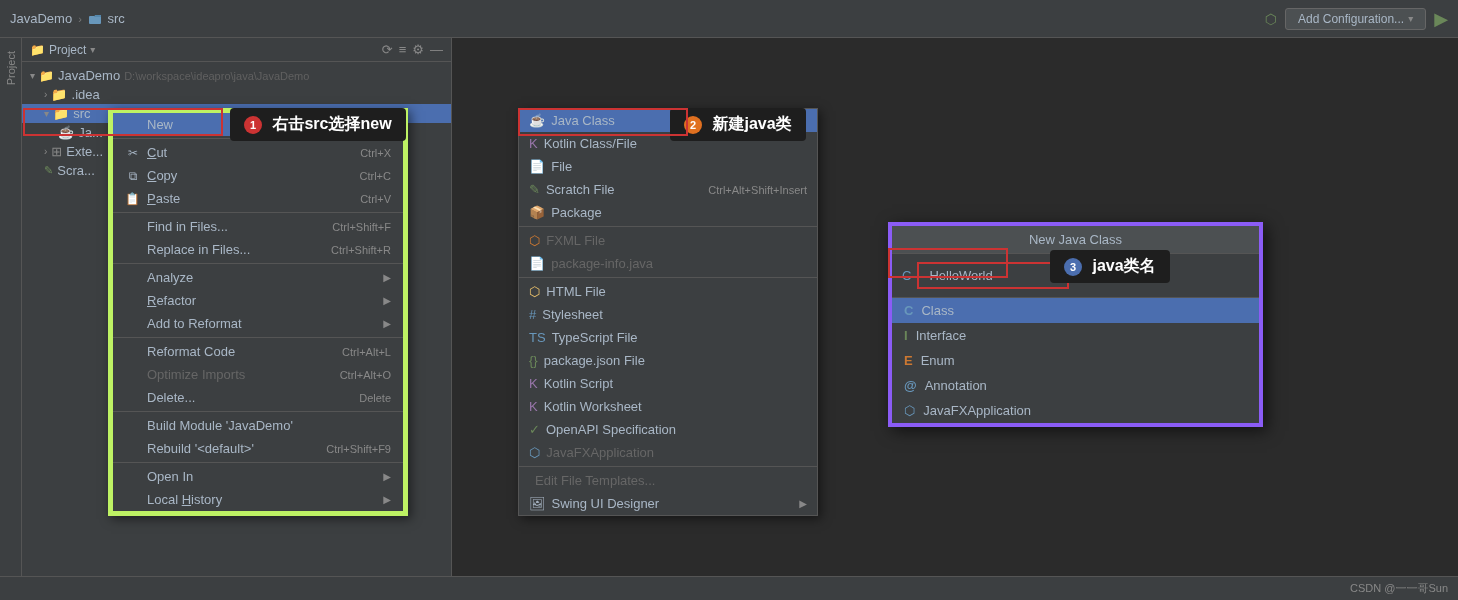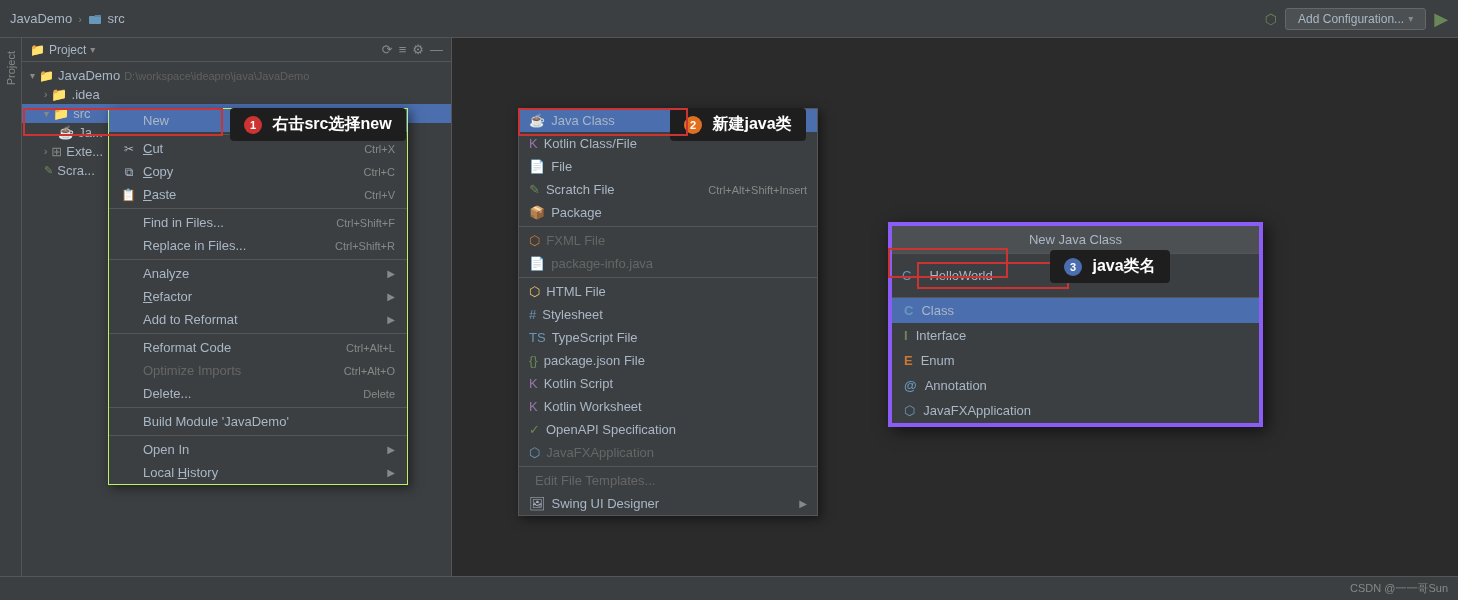--- a/index.html
+++ b/index.html
@@ -133,21 +133,21 @@
     .indent-2 { padding-left: 36px; }
     .chevron { color: #888; font-size: 10px; }
 
     
     .context-menu {
       position: absolute;
       top: 108px;
       left: 108px;
       width: 300px;
       background: #3c3f41;
-      border: 1px solid #bef264;
+      border: 5px solid #bef264;
       box-shadow: 3px 3px 10px rgba(0,0,0,0.5);
       z-index: 100;
     }
     .ctx-item {
       display: flex;
       align-items: center;
       justify-content: space-between;
       padding: 4px 12px;
       cursor: pointer;
     }
@@ -559,20 +559,27 @@
     </div>
     <span class="ctx-shortcut">Delete</span>
   </div>
   <div class="ctx-separator"></div>
   <div class="ctx-item">
     <div class="ctx-item-left">
       <span class="ctx-icon"></span>
       <span>Build Module 'JavaDemo'</span>
     </div>
   </div>
+  <div class="ctx-item">
+    <div class="ctx-item-left">
+      <span class="ctx-icon"></span>
+      <span>Rebuild '&lt;default&gt;'</span>
+    </div>
+    <span class="ctx-shortcut">Ctrl+Shift+F9</span>
+  </div>
   <div class="ctx-separator"></div>
   <div class="ctx-item">
     <div class="ctx-item-left">
       <span class="ctx-icon"></span>
       <span>Open In</span>
     </div>
     <span class="ctx-submenu-arrow">▶</span>
   </div>
   <div class="ctx-item">
     <div class="ctx-item-left">

